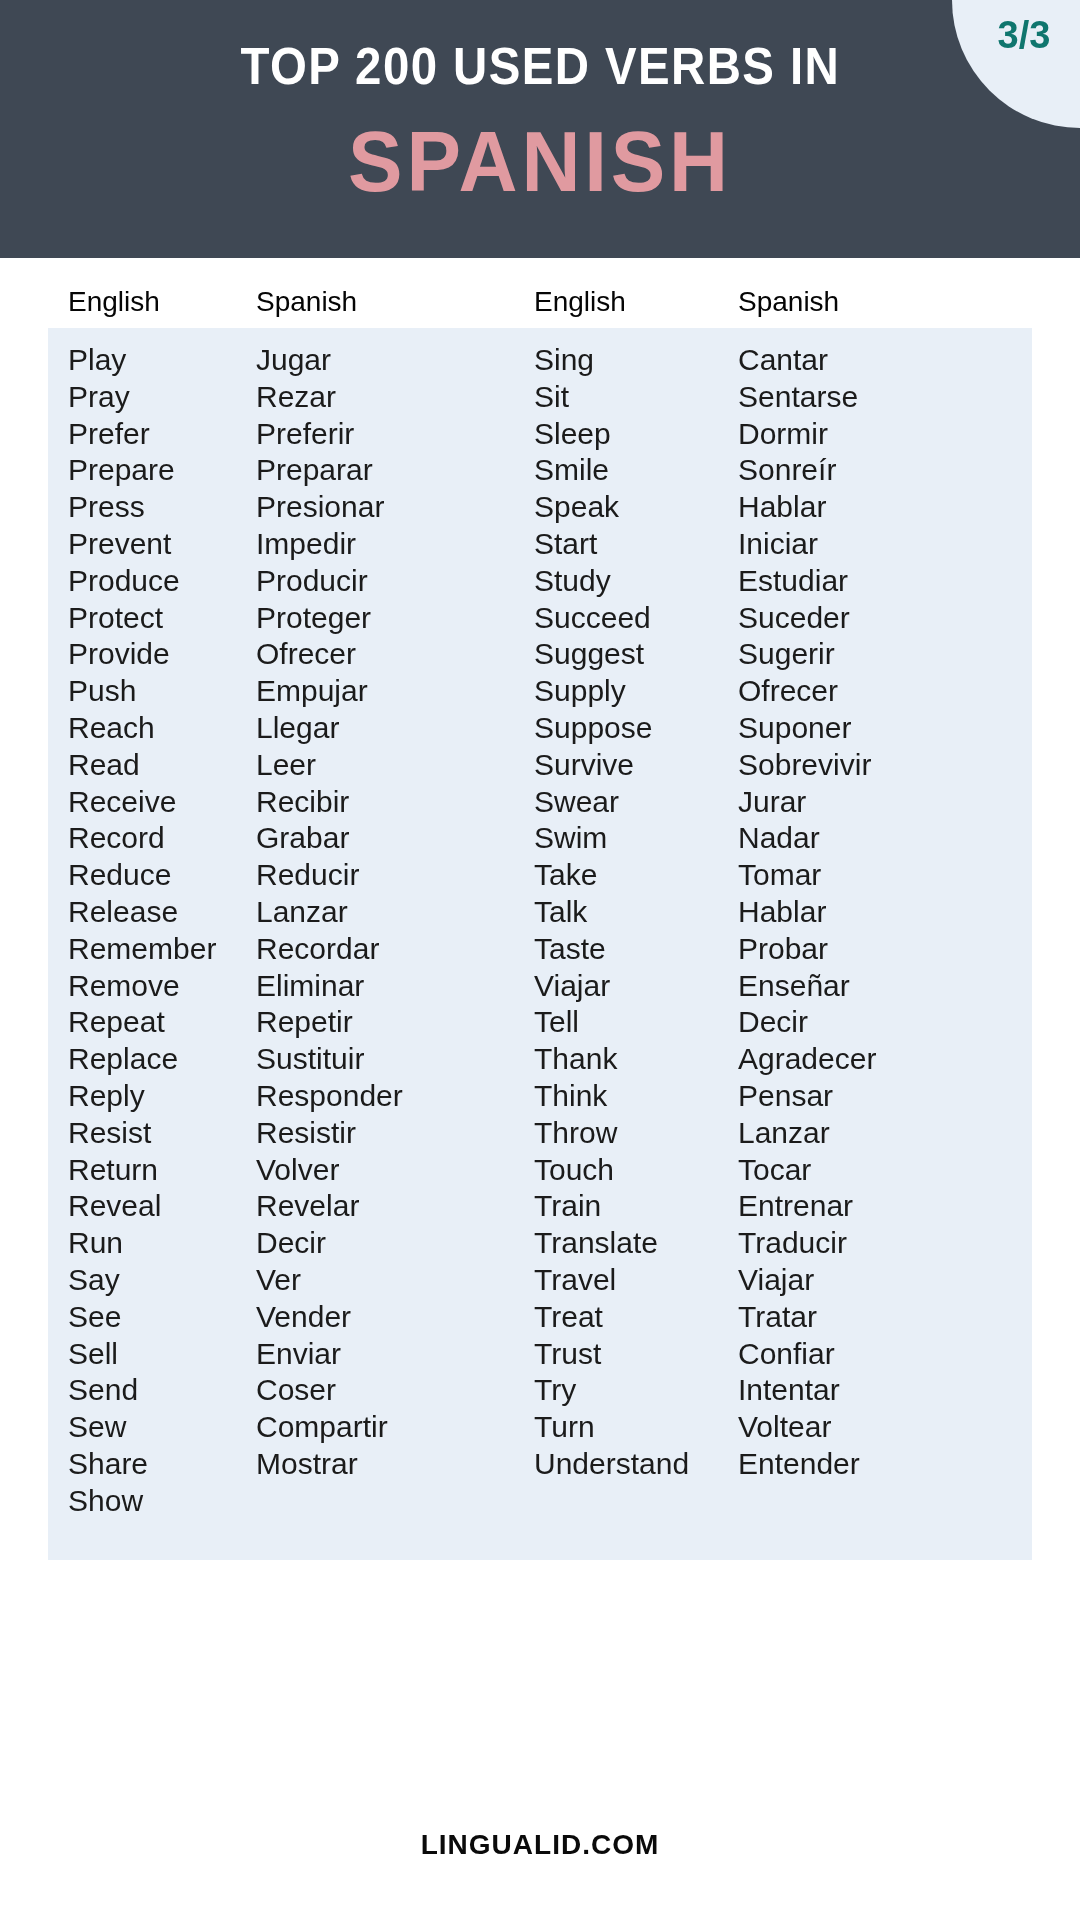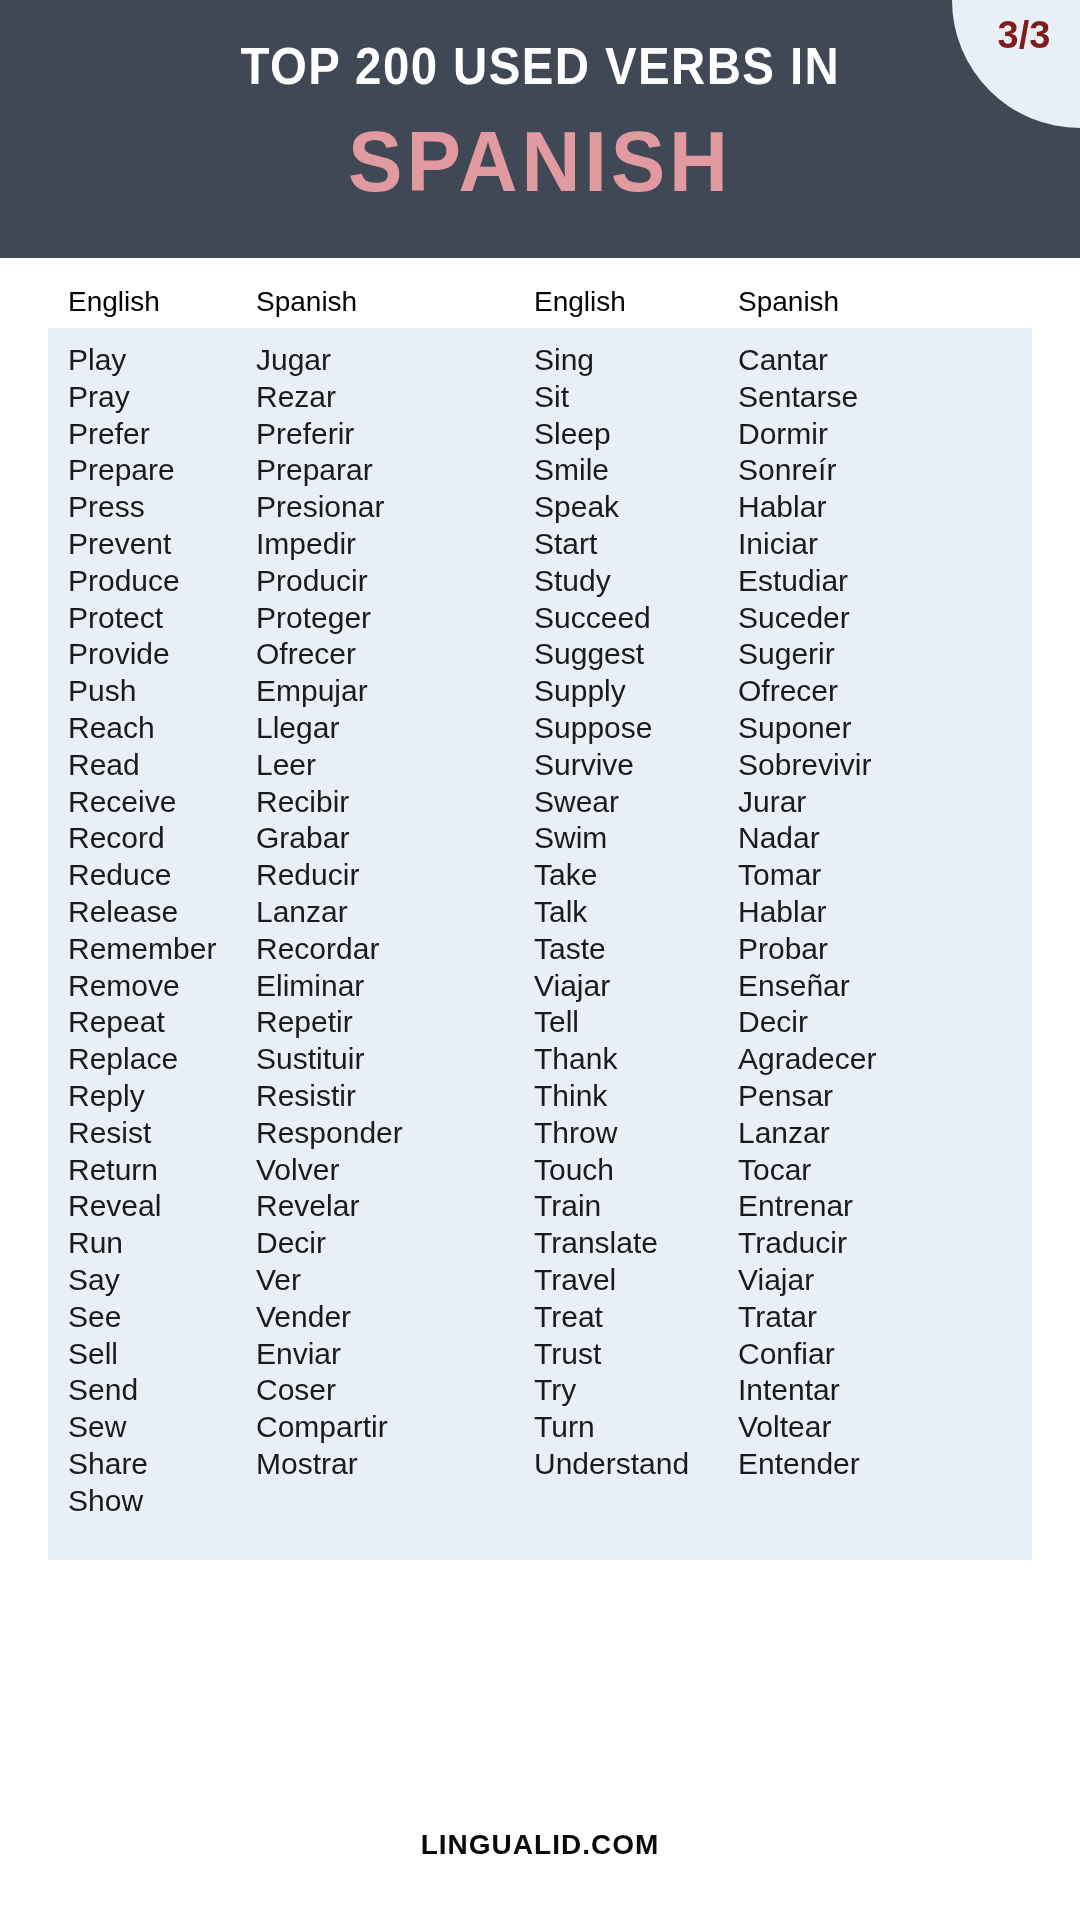--- a/index.html
+++ b/index.html
@@ -72,21 +72,21 @@
     background: #e8eff7;
     border-bottom-left-radius: 128px;
     display: flex;
     align-items: flex-start;
     justify-content: center;
     box-sizing: border-box;
     padding-top: 14px;
   }
 
   .page-badge-text {
-    color: #7f1d1d;
+    color: #0f766e;
     font-size: 38px;
     font-weight: bold;
     letter-spacing: 0px;
     transform: translateX(8px);
   }
 
   
   .table-wrap {
     position: relative;
     flex: 1;
@@ -224,22 +224,22 @@
           <div class="cell">Llegar</div>
           <div class="cell">Leer</div>
           <div class="cell">Recibir</div>
           <div class="cell">Grabar</div>
           <div class="cell">Reducir</div>
           <div class="cell">Lanzar</div>
           <div class="cell">Recordar</div>
           <div class="cell">Eliminar</div>
           <div class="cell">Repetir</div>
           <div class="cell">Sustituir</div>
+          <div class="cell">Responder</div>
           <div class="cell">Resistir</div>
-          <div class="cell">Responder</div>
           <div class="cell">Volver</div>
           <div class="cell">Revelar</div>
           <div class="cell">Decir</div>
           <div class="cell">Ver</div>
           <div class="cell">Vender</div>
           <div class="cell">Enviar</div>
           <div class="cell">Coser</div>
           <div class="cell">Compartir</div>
           <div class="cell">Mostrar</div>
         </div>

